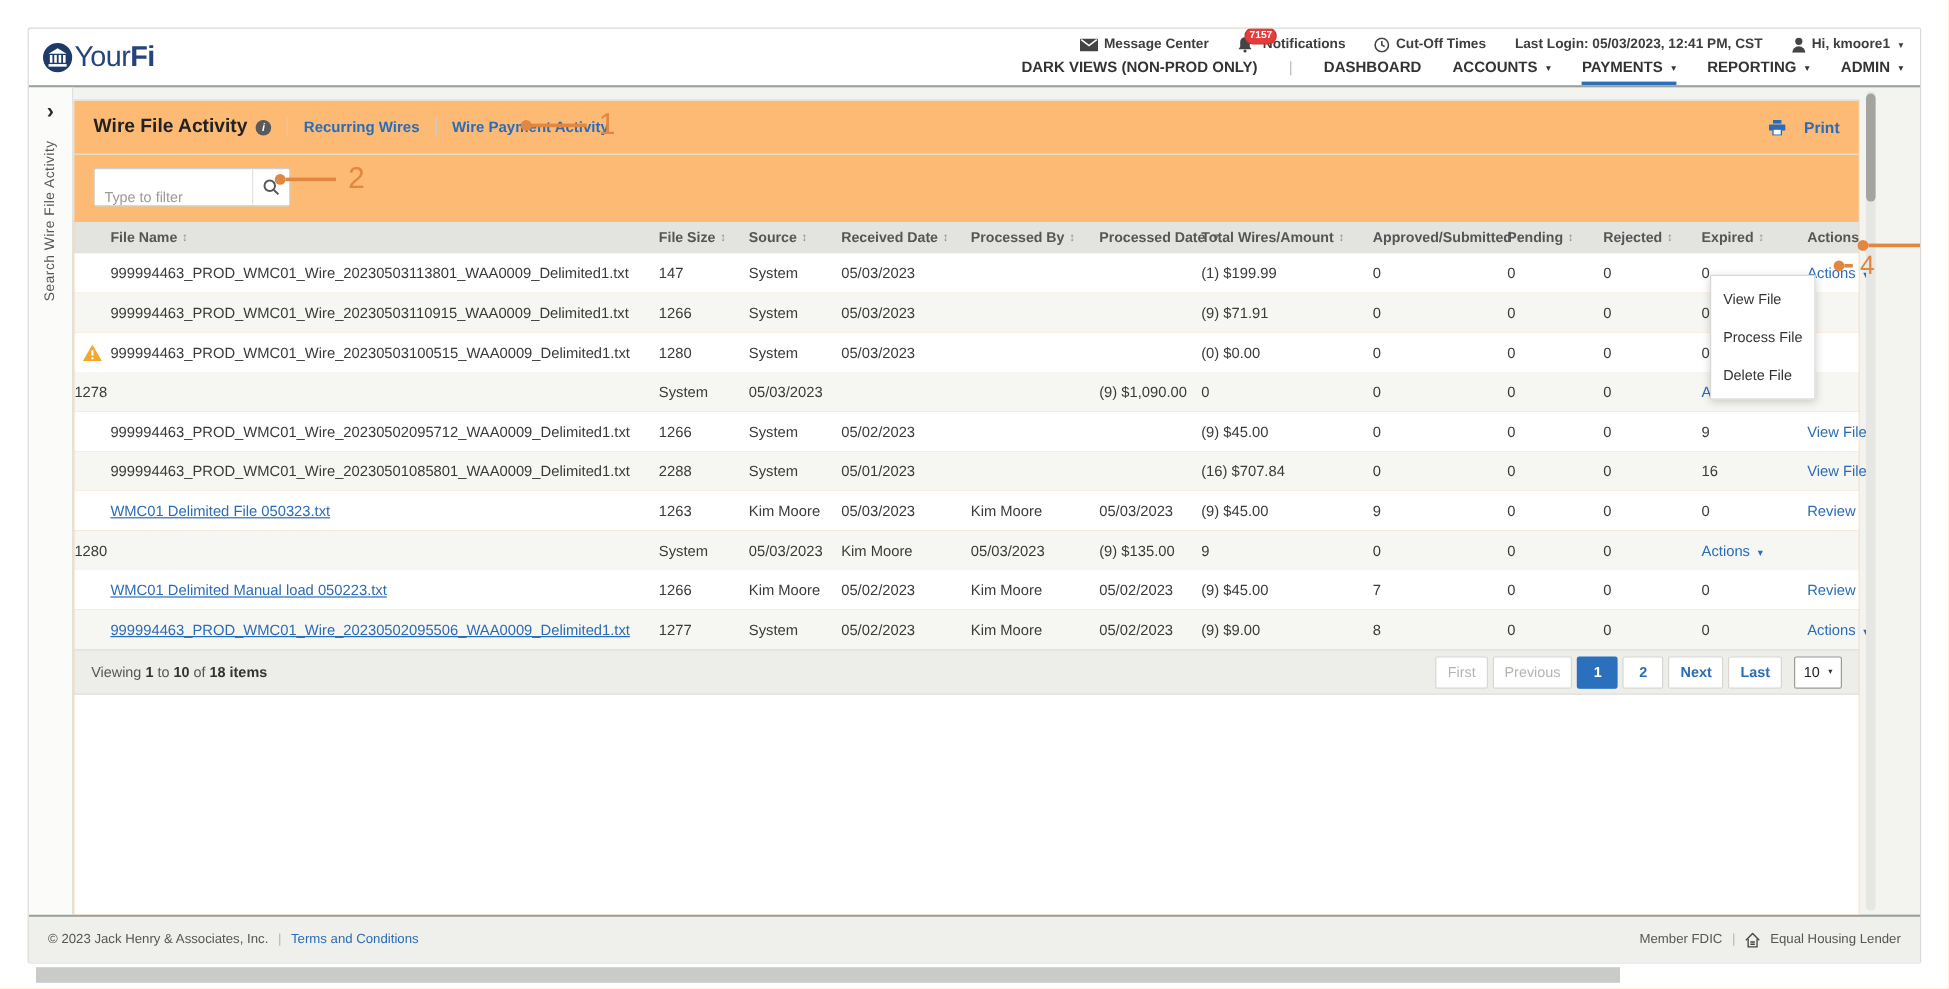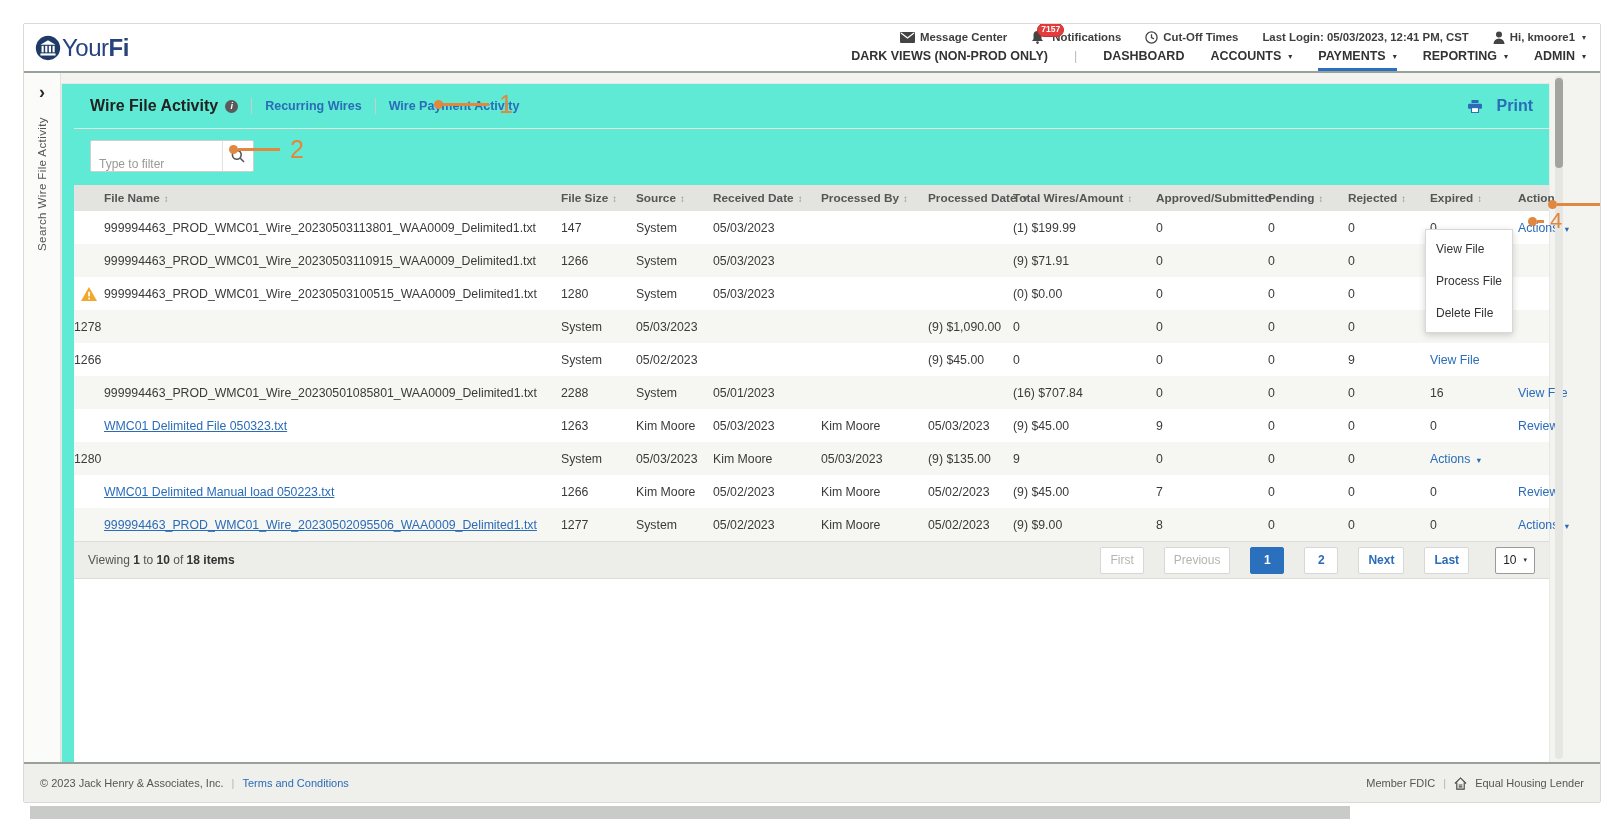--- a/index.html
+++ b/index.html
@@ -26,31 +26,31 @@
   .nav-item.active{padding-bottom:5px;border-bottom:3px solid #2a70bd;}
   .nav-sep{color:#bbb;padding-bottom:8px;font-weight:400;}
   .divider{flex:0 0 2px;background:#99a19b;}
   
   .body-area{flex:1;display:flex;background:#f3f3f0;position:relative;min-height:0;}
   .side-tab{width:37px;background:#fbfbf9;border-right:1px solid #e0e0dc;display:flex;
             flex-direction:column;align-items:center;padding-top:10px;box-sizing:border-box;cursor:pointer;}
   .chev{font-size:18px;font-weight:700;color:#2a2a2a;line-height:1;}
   .vtext{margin-top:16px;writing-mode:vertical-rl;transform:rotate(180deg);font-size:11.5px;
          color:#555;letter-spacing:0.4px;}
-  .panel{flex:1;margin:10px 50px 0 0;background:#5eead4;border:1px solid #e8e8e4;border-bottom:none;
-         display:flex;flex-direction:column;min-width:0;padding-left:12px;}
+  .panel{flex:1;margin:10px 50px 0 0;background:#fdba74;border:1px solid #e8e8e4;border-bottom:none;
+         display:flex;flex-direction:column;min-width:0;}
   .title-row{height:44px;display:flex;align-items:center;padding:0 16px;border-bottom:1px solid #e3e3df;}
   .title-row h1{font-size:16px;font-weight:700;color:#222;margin:0;}
   .info-icon{width:13px;height:13px;border-radius:50%;background:#5a5a5a;color:#fff;font-size:9px;
              font-weight:700;display:inline-flex;align-items:center;justify-content:center;
              margin-left:7px;font-style:italic;cursor:pointer;}
   .vsep{width:1px;height:16px;background:#ccc;margin:0 13px;}
   .tab-link{color:#2b6cb8;font-size:12.5px;font-weight:600;cursor:pointer;text-decoration:none;}
   .print-link{margin-left:auto;display:flex;align-items:center;gap:15px;color:#2b6cb8;
-              font-size:16px;font-weight:600;cursor:pointer;text-decoration:none;}
+              font-size:13px;font-weight:600;cursor:pointer;text-decoration:none;}
   .filter-row{padding:11px 16px 7px;}
   .filter-box{width:162px;height:30px;border:1px solid #cfcfcb;border-radius:2px;display:flex;
               align-items:flex-end;background:#fff;}
   .filter-box input{border:0;outline:0;flex:1;min-width:0;padding:0 8px;font-size:12px;color:#333;
                     font-family:inherit;background:transparent;}
   .filter-box input::placeholder{color:#9a9a96;}
   .search-btn{display:flex;align-items:center;padding:0 8px;border-left:1px solid #e2e2de;
               height:100%;cursor:pointer;}
   
   .tablewrap{position:relative;margin-top:6px;}
@@ -68,21 +68,21 @@
   .action-link{color:#2b6cb8;cursor:pointer;text-decoration:none;}
   .action-caret{color:#2b6cb8;font-size:8.5px;margin-left:3px;}
   .menu{position:absolute;top:44px;right:36px;width:86px;background:#fff;border:1px solid #d8d8d4;
         box-shadow:0 2px 7px rgba(0,0,0,0.18);z-index:20;padding:3px 0;}
   .menu-item{padding:9px 10px;font-size:12px;color:#333;cursor:pointer;white-space:nowrap;}
   
   .paging-row{display:flex;align-items:center;justify-content:space-between;background:#ededea;
               border-top:1px solid #dcdcd8;border-bottom:1px solid #dcdcd8;height:36px;
               padding:0 14px;font-size:12px;color:#555;}
   .viewing b{color:#333;}
-  .pager{display:flex;align-items:flex-end;gap:20px;}
+  .pager{display:flex;align-items:flex-end;gap:4px;}
   .pbtn{min-width:14px;height:25px;display:inline-flex;align-items:center;justify-content:center;
         border:1px solid #d7d7d3;background:#fff;padding:0 9px;font-size:12px;color:#2b6cb8;
         font-weight:700;cursor:pointer;border-radius:2px;}
   .pbtn.disabled{color:#b4b4b0;font-weight:400;}
   .pbtn.active{background:#2a70bd;border-color:#2a70bd;color:#fff;}
   .psize{display:inline-flex;align-items:center;gap:5px;border:1px solid #9a9a96;background:#fff;
          height:25px;padding:0 7px;margin-left:6px;font-size:12px;color:#222;border-radius:2px;cursor:pointer;}
   .psize .caret{font-size:7px;color:#333;}
   .panel-filler{flex:1;background:#fff;}
   
@@ -366,20 +366,24 @@
     <div class="td">0</div>
     <div class="td">0</div>
     <div class="td">0</div>
     <div class="td">0</div>
     <div class="td action-cell">
       <a class="action-link">Actions</a>
       <span class="action-caret">▾</span>
     </div>
   </div>
             <div class="tr">
+    <div class="td name-cell">
+      
+      <span class="fname">999994463_PROD_WMC01_Wire_20230502095712_WAA0009_Delimited1.txt</span>
+    </div>
     <div class="td">1266</div>
     <div class="td">System</div>
     <div class="td">05/02/2023</div>
     <div class="td"></div>
     <div class="td"></div>
     <div class="td">(9) $45.00</div>
     <div class="td">0</div>
     <div class="td">0</div>
     <div class="td">0</div>
     <div class="td">9</div>

